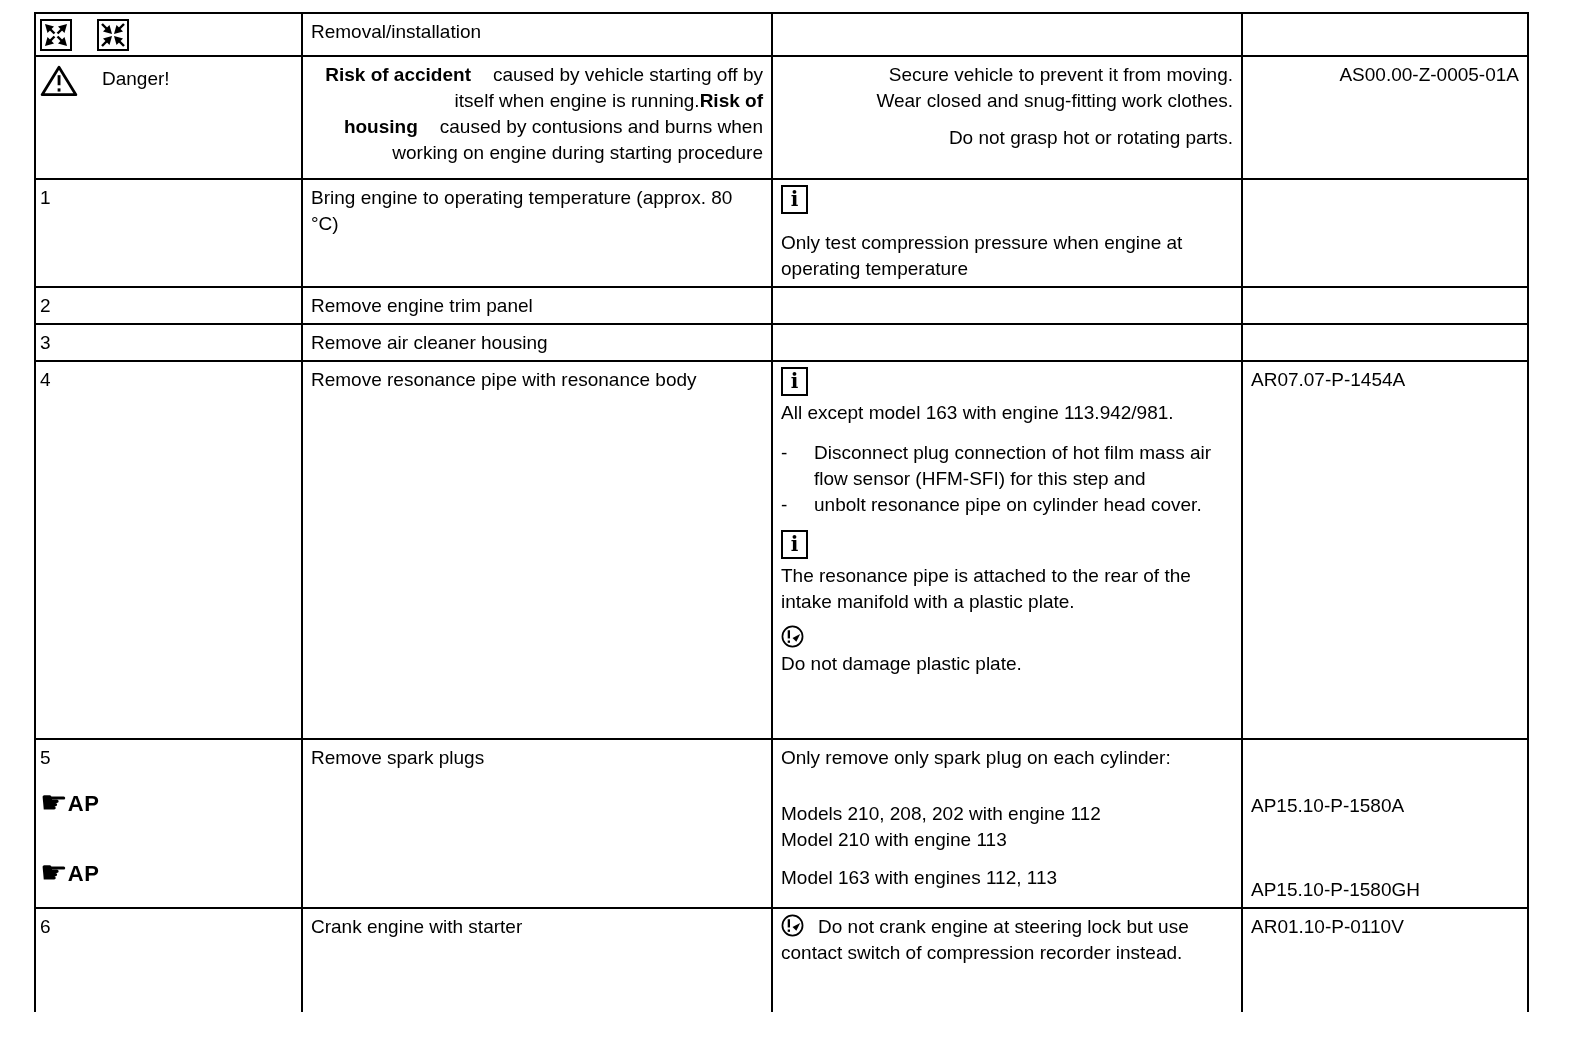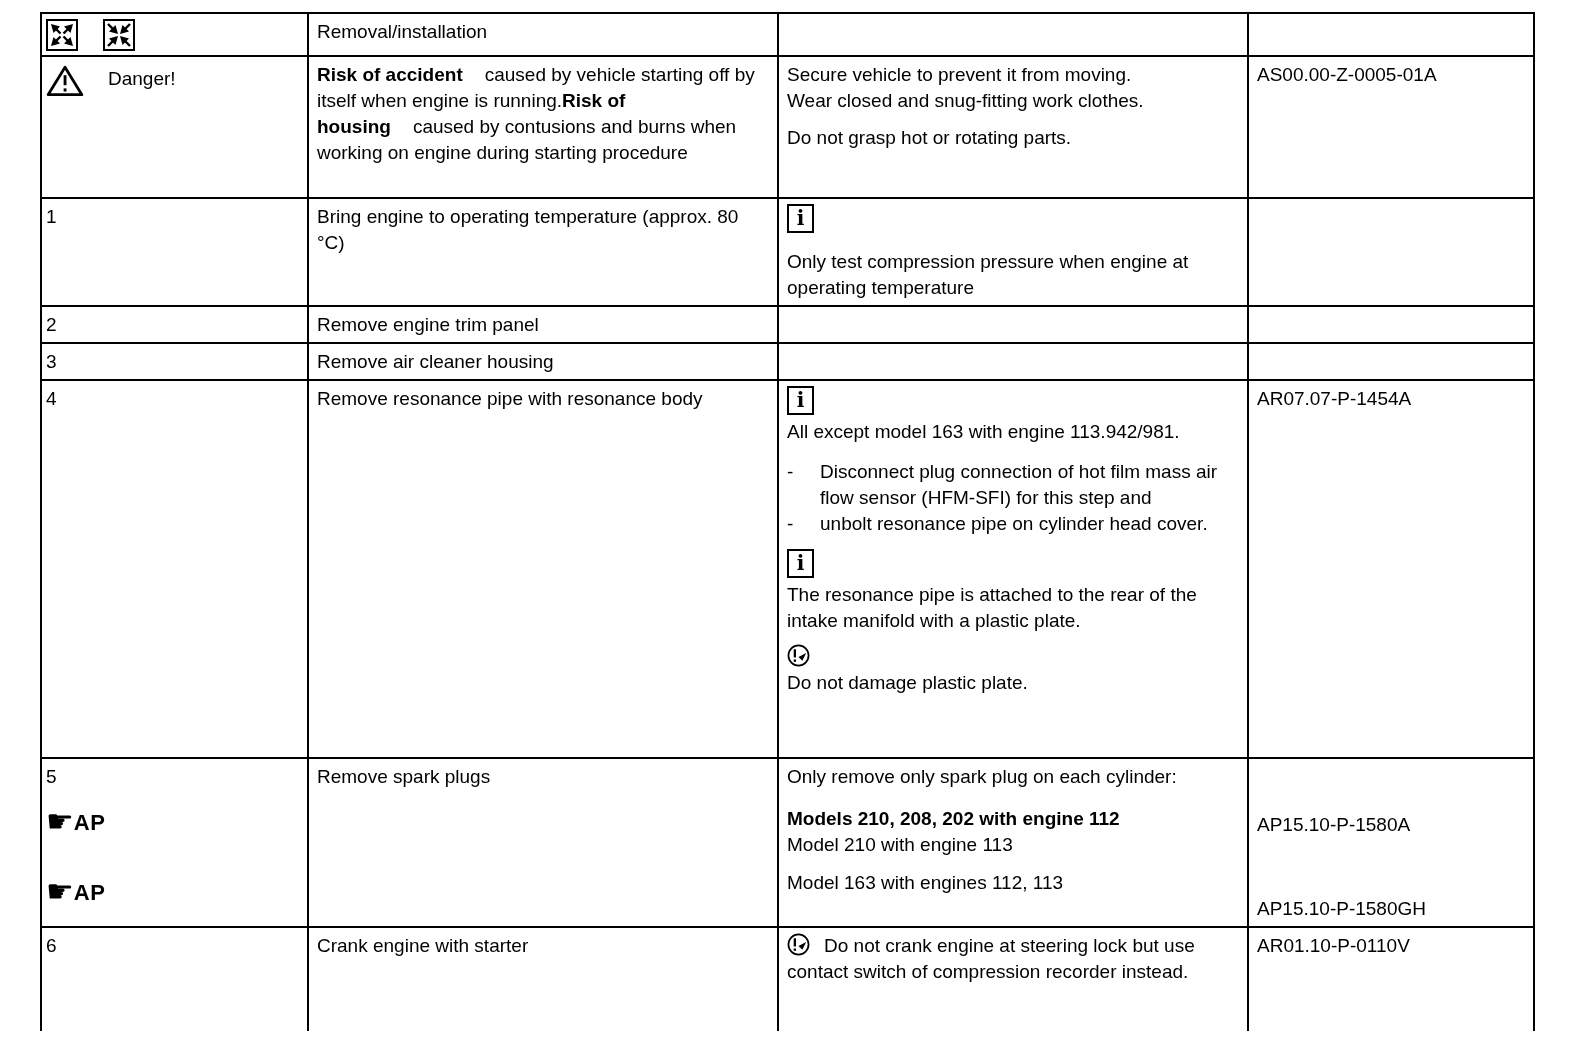--- a/index.html
+++ b/index.html
@@ -2,26 +2,26 @@
 <html><head>
 <meta charset="utf-8">
 <style>
   * { margin:0; padding:0; box-sizing:border-box; }
   html,body { background:#ffffff; }
   body {
     width:1584px; height:1050px; position:relative; overflow:hidden;
     font-family:"Liberation Sans", sans-serif; font-size:19px; color:#000;
   }
   table.doc { border-collapse:collapse; table-layout:fixed;
-    position:absolute; left:40px; top:12px; width:1493px; }
+    position:absolute; left:34px; top:12px; width:1493px; }
   td { border:2px solid #000; vertical-align:top; padding:5px 8px 4px 8px;
        line-height:26px; overflow:hidden; }
   td.c1 { padding-left:4px; }
   tr.h-header { height:40px; }
-  tr.h-danger { height:142px; }
+  tr.h-danger { height:123px;text-align:right; }
   tr.h-s1 { height:102px; }
   tr.h-s2 { height:35px; }
   tr.h-s3 { height:34px; }
   tr.h-s4 { height:378px; }
   tr.h-s5 { height:155px; }
   tr.h-s6 { height:104px; }
   tr.h-s6 td { border-bottom:none; }
 
   .win-btn { display:inline-block; width:32px; height:32px; border:2px solid #000;
     background:#fff; margin-right:20px; vertical-align:top; padding:2px; cursor:pointer; }
@@ -42,21 +42,21 @@
   .caution-inline { margin-right:14px; }
 
   .bullet { display:flex; margin-top:0; }
   .bullet .bm { width:33px; flex:0 0 33px; }
   .bullet .bt { flex:1; }
   .mt14 { margin-top:14px; }
   .mt12 { margin-top:12px; }
   .mt10 { margin-top:10px; }
   .mt8  { margin-top:16px; }
   .mt6  { margin-top:4px; }
-  .mt22 { margin-top:16px;font-weight:bold; }
+  .mt22 { margin-top:30px; }
   .mt15 { margin-top:15px; }
   .mt36 { margin-top:36px; }
   .mt48 { margin-top:48px; }
   .mt40 { margin-top:58px; }
 
   .ap-item { white-space:nowrap; height:34px; line-height:34px; cursor:pointer; }
   .ap-item .hand { font-size:31px; vertical-align:-2px; }
   .ap-item .ap-label { font-size:22px; font-weight:bold; letter-spacing:0.5px; }
 
   .ref { cursor:pointer; }

